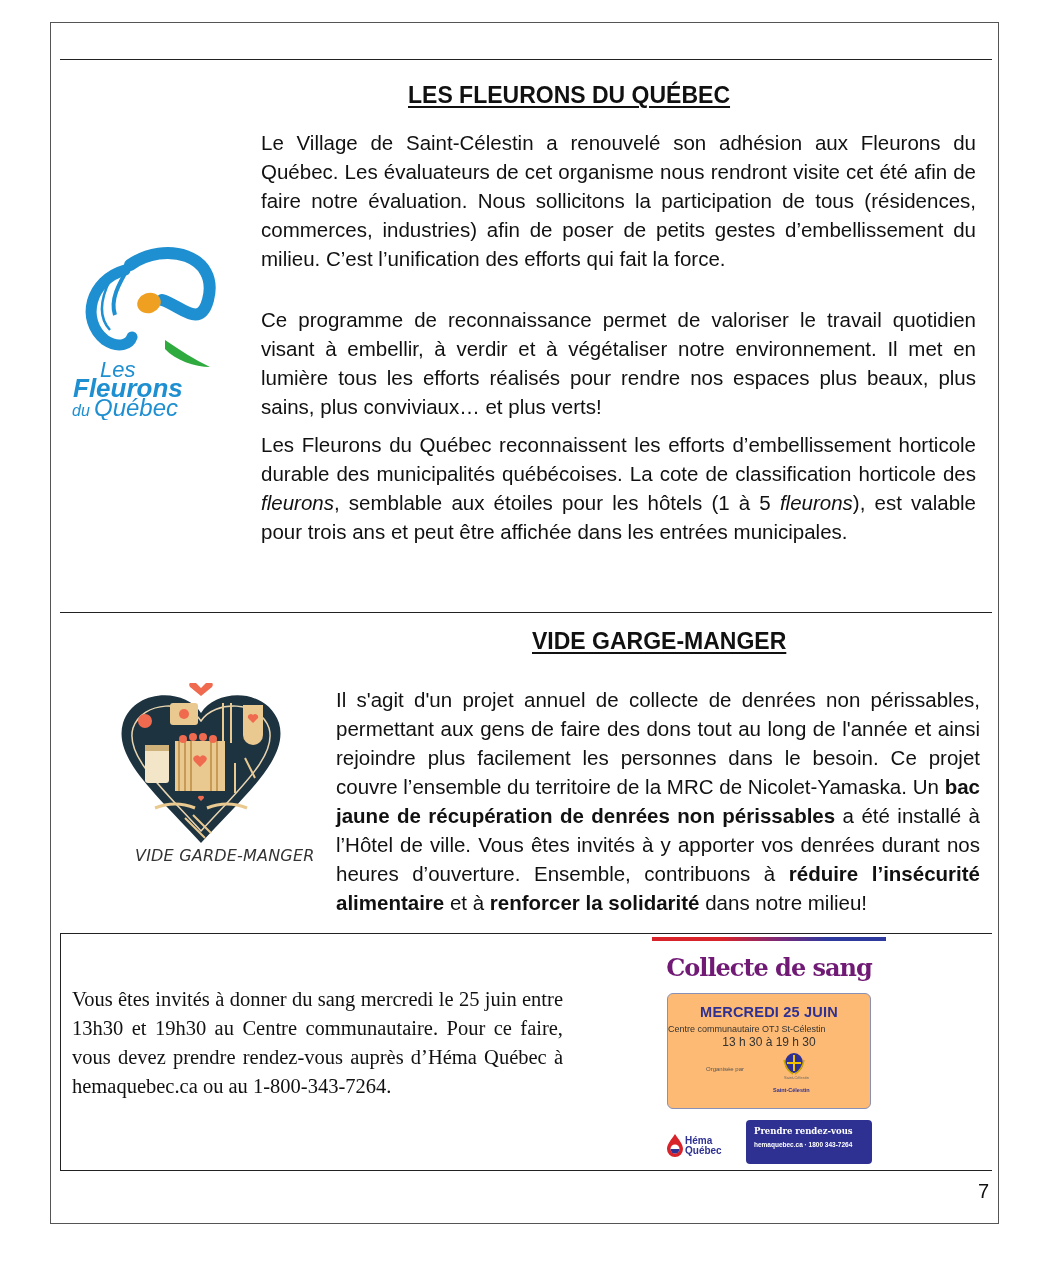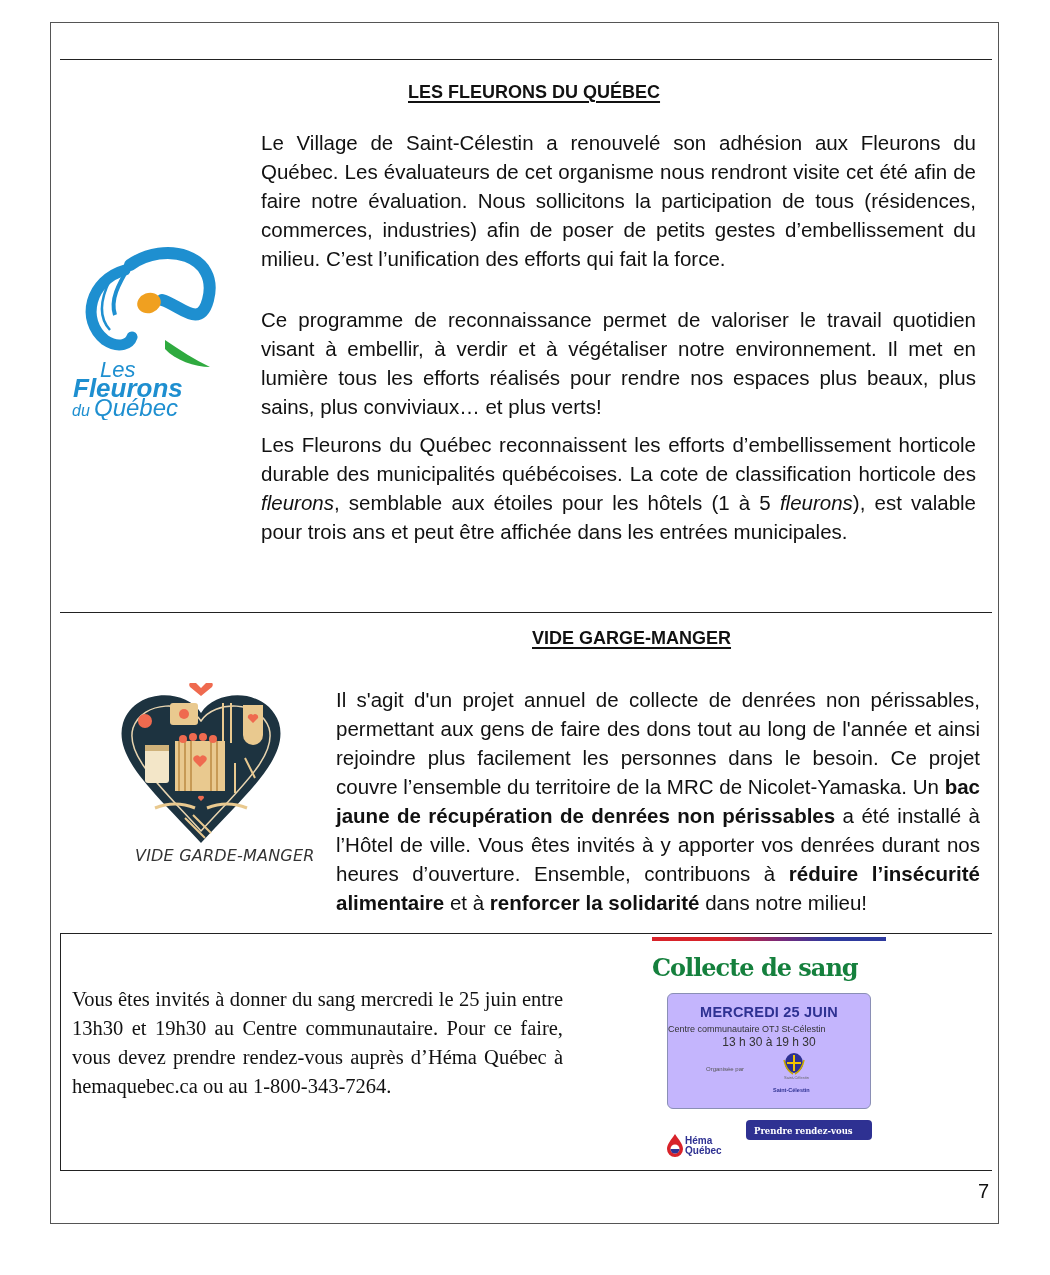--- a/index.html
+++ b/index.html
@@ -1,48 +1,48 @@
 <!DOCTYPE html>
 <html><head>
 <meta charset="utf-8">
 <style>
   html, body { margin:0; padding:0; background:#ffffff; }
   body { width:1050px; height:1275px; position:relative; overflow:hidden;
          font-family:"Liberation Sans", sans-serif; color:#111; }
   .page-frame { position:absolute; left:50px; top:22px; width:949px; height:1202px;
          border:1px solid #555; box-sizing:border-box; }
   .hr { position:absolute; height:0; border-top:1.5px solid #222; }
-  .title { position:absolute; font-weight:bold; font-size:18px; text-decoration:underline;
+  .title { position:absolute; font-weight:bold; font-size:23px; text-decoration:underline;
            text-underline-offset:3px; text-decoration-thickness:2px; white-space:nowrap; }
   .para { position:absolute; font-size:20.5px; line-height:29px; text-align:justify;
           text-align-last:left; margin:0; }
   .para b { font-weight:bold; }
   .para i { font-style:italic; }
   .logo { position:absolute;font-style:italic; }
   .blood-box { position:absolute; left:60px; top:933px; width:932px; height:238px;
                border-top:1.5px solid #222; border-left:1.5px solid #222; border-bottom:1.5px solid #222;
                box-sizing:border-box; }
   .poster { position:absolute; left:652px; top:937px; width:234px; height:230px; background:#fff; }
   .poster .stripe { position:absolute; left:0; top:0; width:234px; height:4px;
         background:linear-gradient(90deg,#d8232a 0%, #d8232a 30%, #7a2a7a 55%, #2e3a9e 75%, #2e3a9e 100%); }
-  .poster .ptitle { position:absolute; left:0; width:234px; top:16px; 
-        font-family:"DejaVu Serif", serif; font-weight:bold; color:#15803d; font-size:24px; letter-spacing:-1px; }
+  .poster .ptitle { position:absolute; left:0; width:234px; top:16px; text-align:center;
+        font-family:"DejaVu Serif", serif; font-weight:bold; color:#701a75; font-size:24px; letter-spacing:-1px; }
   .poster .card { position:absolute; left:15px; top:56px; width:204px; height:116px;
-        border:1px solid #8a8fb5; border-radius:6px; box-sizing:border-box; background:#c4b5fd; }
+        border:1px solid #8a8fb5; border-radius:6px; box-sizing:border-box; background:#fdba74; }
   .card .date { position:absolute; top:10px; width:100%; text-align:center; color:#2e3192;
         font-weight:bold; font-size:14.5px; letter-spacing:0.2px; }
   .card .place { position:absolute; top:30px; width:100%; text-align:left; font-size:9px; color:#333; }
   .card .hours { position:absolute; top:41px; width:100%; text-align:center; font-size:12px; color:#333; }
   .card .org { position:absolute; left:38px; top:72px; font-size:6px; color:#555; }
   .card .crest { position:absolute; left:115px; top:58px; }
   .card .muni { position:absolute; left:105px; top:93px; font-size:5.5px; color:#2e3192; font-weight:bold; }
   .card .muni2 { position:absolute; left:116px; top:81px; font-size:4px; color:#666; }
   .poster .hema { position:absolute; left:14px; top:196px; }
   .poster .hema-text { position:absolute; left:33px; top:199px; color:#2e3192; font-weight:bold; font-size:10px; line-height:10px; }
-  .poster .cta { position:absolute; left:94px; top:183px; width:126px; height:20px; background:#2e3192;
+  .poster .cta { position:absolute; left:94px; top:183px; width:126px; height:44px; background:#2e3192;
         border-radius:4px; color:#fff; }
   .cta .l1 { position:absolute; left:8px; top:6px; font-family:"DejaVu Serif", serif; font-size:8.5px; font-weight:bold; }
   .cta .l2 { position:absolute; left:8px; top:21px; font-size:6.5px; font-weight:bold; }
   .page-num { position:absolute; left:978px; top:1180px; font-size:20px; }
 </style>
 </head>
 <body>
 
 <div class="page-frame"></div>
 

